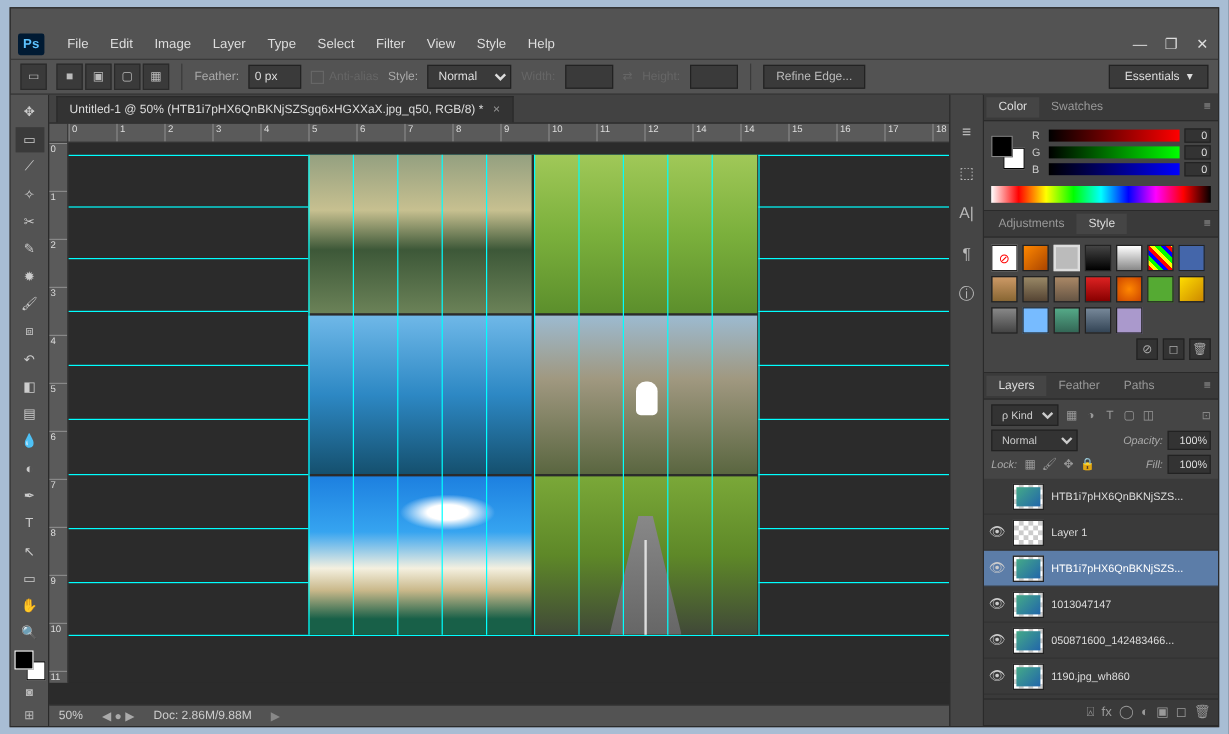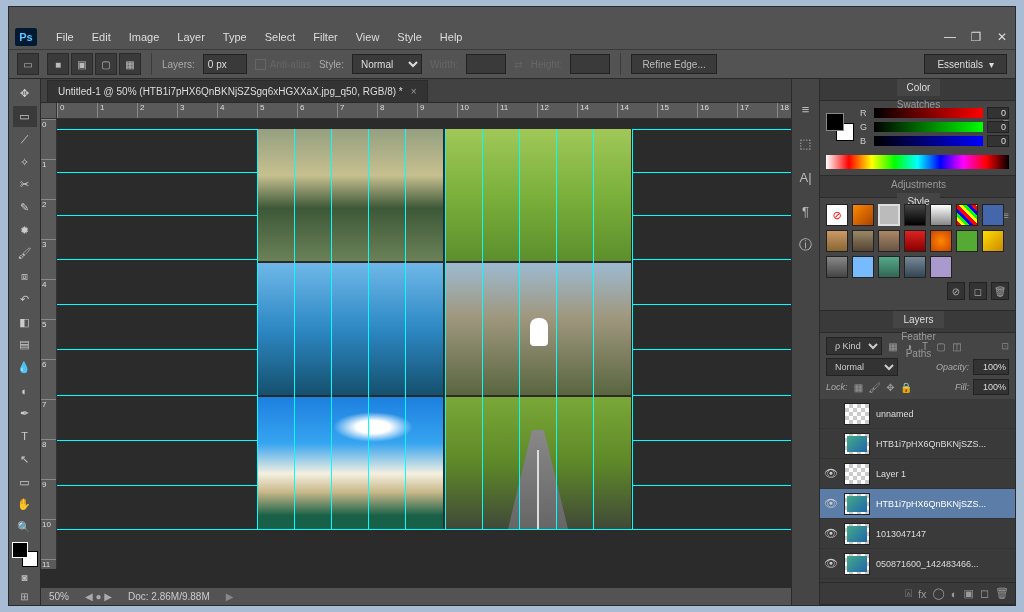--- a/index.html
+++ b/index.html
@@ -65,21 +65,21 @@
 .guide-h { position: absolute; left: 0; right: 0; height: 1px; background: #00ffff; }
 
 .statusbar { height: 18px; background: #535353; border-top: 1px solid #2a2a2a; display: flex; align-items: center; padding: 0 8px; font-size: 10px; color: #ccc; gap: 16px; }
 
 
 .panels { width: 196px; background: #454545; border-left: 1px solid #2a2a2a; display: flex; flex-direction: column; }
 .iconstrip { width: 28px; background: #454545; border-left: 1px solid #2a2a2a; display: flex; flex-direction: column; align-items: center; padding-top: 20px; gap: 14px; }
 .iconstrip .ic { width: 20px; height: 20px; color: #bbb; display: flex; align-items: center; justify-content: center; font-size: 13px; cursor: pointer; }
 
 .panel { border-bottom: 1px solid #2a2a2a; }
-.panel-tabs { height: 22px; background: #3a3a3a; display: flex; align-items: center; padding-left: 2px; border-bottom: 1px solid #2a2a2a; flex-direction: column; }
+.panel-tabs { height: 22px; background: #3a3a3a; display: flex; align-items: center; padding-left: 2px; border-bottom: 1px solid #2a2a2a; }
 .panel-tab { padding: 3px 10px; font-size: 10px; color: #999; cursor: pointer; }
 .panel-tab.active { background: #454545; color: #ddd; }
 .panel-menu { margin-left: auto; padding: 0 6px; color: #999; font-size: 10px; cursor: pointer; }
 
 
 .color-body { padding: 6px; display: flex; gap: 6px; align-items: center; }
 .color-fg { width: 28px; height: 28px; position: relative; }
 .color-fg .bg { position: absolute; right: 0; bottom: 0; width: 18px; height: 18px; background: #fff; border: 1px solid #000; }
 .color-fg .fg { position: absolute; left: 0; top: 0; width: 18px; height: 18px; background: #000; border: 1px solid #888; }
 .sliders { flex: 1; display: flex; flex-direction: column; gap: 2px; }
@@ -146,21 +146,21 @@
 
   <div class="optionsbar">
     <div class="opt-box">▭</div>
     <div class="opt-group">
       <div class="opt-box">■</div>
       <div class="opt-box">▣</div>
       <div class="opt-box">▢</div>
       <div class="opt-box">▦</div>
     </div>
     <div class="opt-sep"></div>
-    <span class="opt-label">Layers:</span>
+    <span class="opt-label">Feather:</span>
     <input class="opt-input" style="width: 44px;" value="0 px">
     <span style="display:flex;align-items:center;gap:4px">
         <span style="width:11px;height:11px;border:1px solid #666;display:inline-block"></span>
         <span class="disabled">Anti-alias</span>
       </span>
     <span class="opt-label">Style:</span>
     <select class="opt-select" style="width:70px"><option>Normal</option></select>
     <span class="opt-label disabled">Width:</span>
     <input class="opt-input disabled" style="width: 40px;" disabled="">
     <span class="disabled">⇄</span>
@@ -412,25 +412,20 @@
               <span>🔒</span>
             </div>
             <div class="spacer"></div>
             <span class="lbl">Fill:</span>
             <input class="num" value="100%" style="">
           </div>
         </div>
         <div class="layers-list" id="layers-list">
             <div class="layer-row">
               <span class="eye"></span>
-              <div class="thumb "></div>
-              <span class="lname">unnamed</span>
-            </div>
-            <div class="layer-row">
-              <span class="eye"></span>
               <div class="thumb img"></div>
               <span class="lname">HTB1i7pHX6QnBKNjSZS...</span>
             </div>
             <div class="layer-row">
               <span class="eye">👁</span>
               <div class="thumb "></div>
               <span class="lname">Layer 1</span>
             </div>
             <div class="layer-row sel">
               <span class="eye">👁</span>

